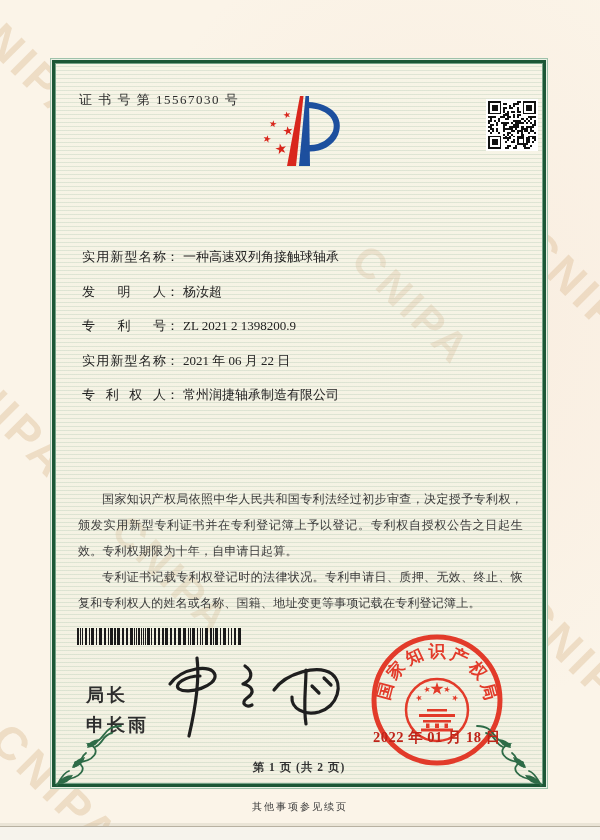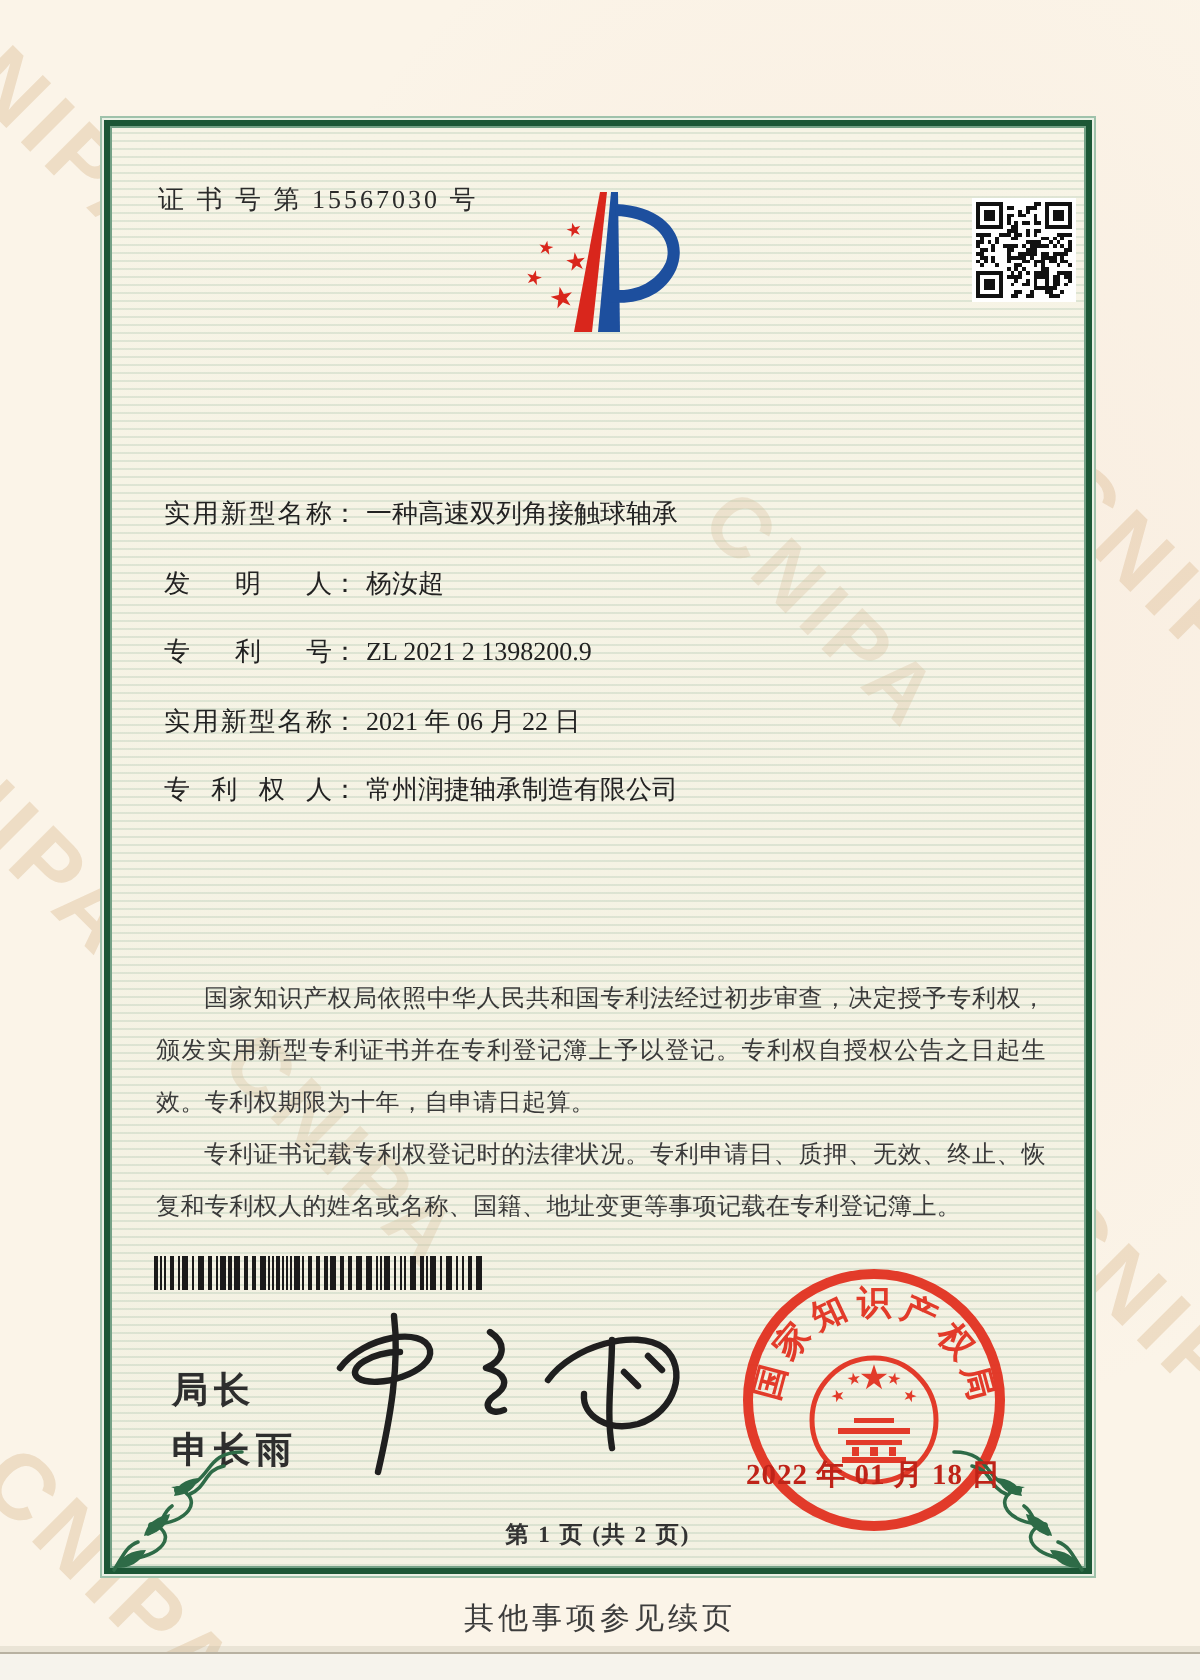--- a/index.html
+++ b/index.html
@@ -44,21 +44,21 @@
   .seal{position:absolute;left:311px;top:566px;opacity:0.94;}
   .sealtext{font-family:"Liberation Serif",serif;font-size:17px;font-weight:700;}
   .sealdate{position:absolute;left:315px;top:662px;font-size:14.5px;font-weight:700;
             color:#bf2318;letter-spacing:0.5px;z-index:3;}
   .pageinfo{position:absolute;left:0;top:694px;width:100%;text-align:center;
             font-size:11.5px;color:#333;letter-spacing:1px;font-weight:bold;}
   .flourish{position:absolute;z-index:2;}
   .fl-left{left:-2px;bottom:-2px;}
   .fl-right{right:-2px;bottom:-2px;transform:scaleX(-1);}
   .footer-note{position:absolute;left:0;top:800px;width:100%;text-align:center;
-               font-size:15px;color:#3c3c3c;letter-spacing:2px;z-index:1;}
+               font-size:10px;color:#3c3c3c;letter-spacing:2px;z-index:1;}
   .scan-edge{position:absolute;left:0;bottom:0;width:100%;height:13px;background:#f6f3ec;
              border-top:1px solid #b8b1a1;box-shadow:0 -3px 0 rgba(185,178,161,0.25);z-index:2;}
 </style>
 </head>
 <body>
 
 <div class="paper">
 
   <span class="wm" style="left:-14px;top:-14px;">CNIPA</span>
   <span class="wm" style="left:548px;top:218px;">CNIPA</span>

